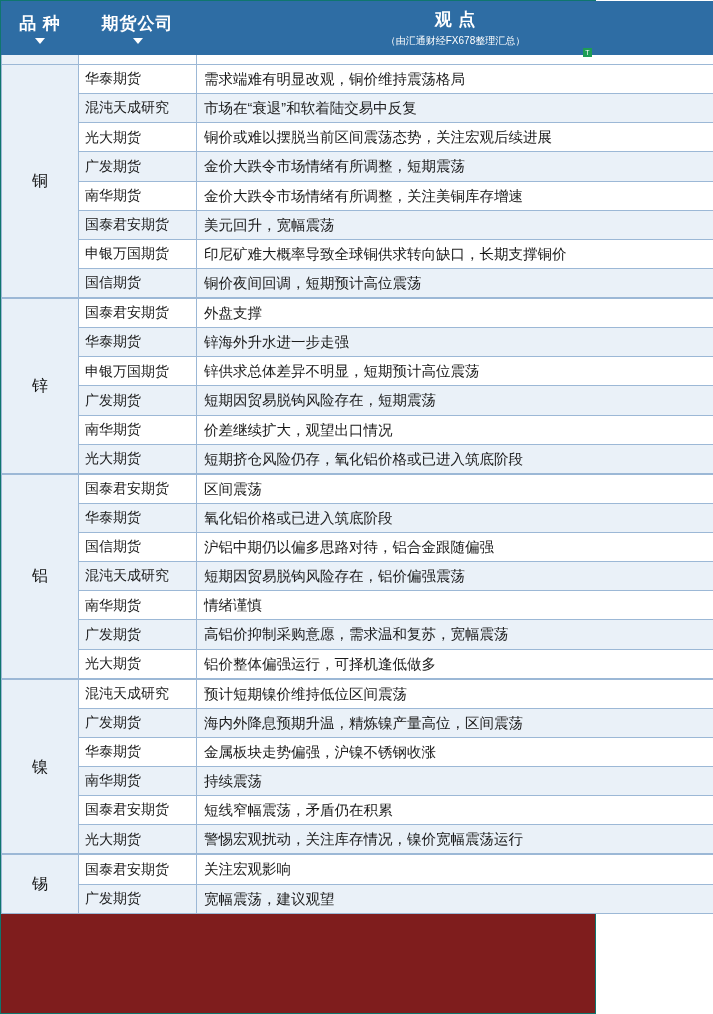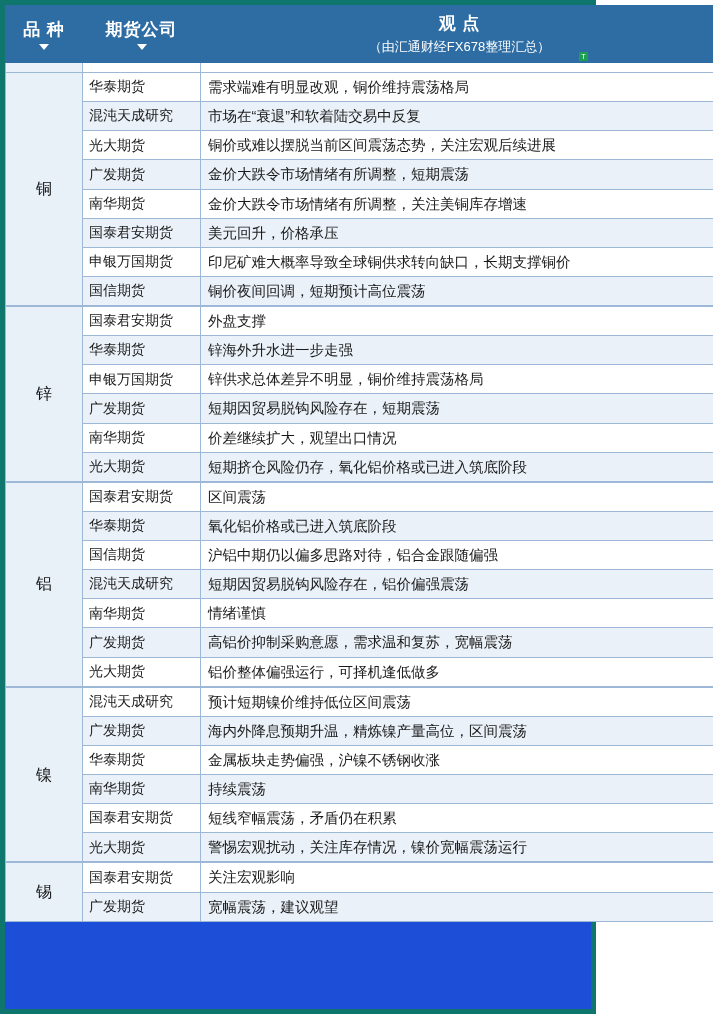--- a/index.html
+++ b/index.html
@@ -7,22 +7,22 @@
     width:713px;
     background:#ffffff;
     font-family:"Liberation Sans","DejaVu Sans",sans-serif;
     -webkit-font-smoothing:antialiased;
   }
   .sheet{
     position:relative;
     width:596px;
     min-height:1014px;
     box-sizing:border-box;
-    border:5px solid #0f766e;
-    background:#1d4ed8;
+    border:1px solid #0f766e;
+    background:#7f1d1d;
   }
   table{
     border-collapse:collapse;
     width:713px;
     table-layout:fixed;
   }
   col.c-cat{width:77px;}
   col.c-firm{width:118px;}
   col.c-view{width:518px;}
 
@@ -32,21 +32,21 @@
     font-size:17px;
     font-weight:bold;
     padding:6px 4px;
     border:1px solid #2e6da4;
     text-align:center;
     vertical-align:middle;
     letter-spacing:1px;
   }
   thead th .sub{
     display:block;
-    font-size:13px;
+    font-size:10px;
     font-weight:normal;
     margin-top:3px;
     letter-spacing:0;
   }
   .hdr-cat{position:relative;}
   .hdr-firm{position:relative;font-family:Liberation Serif, serif;}
   .caret{
     display:block;
     width:0;height:0;
     margin:3px auto 0 auto;
@@ -163,42 +163,42 @@
         <tr class="alt">
           <td class="firm">广发期货</td>
           <td class="view">金价大跌令市场情绪有所调整，短期震荡</td>
         </tr>
         <tr class="norm">
           <td class="firm">南华期货</td>
           <td class="view">金价大跌令市场情绪有所调整，关注美铜库存增速</td>
         </tr>
         <tr class="alt">
           <td class="firm">国泰君安期货</td>
-          <td class="view">美元回升，价格承压</td>
+          <td class="view">美元回升，宽幅震荡</td>
         </tr>
         <tr class="norm">
           <td class="firm">申银万国期货</td>
           <td class="view">印尼矿难大概率导致全球铜供求转向缺口，长期支撑铜价</td>
         </tr>
         <tr class="alt">
           <td class="firm">国信期货</td>
           <td class="view">铜价夜间回调，短期预计高位震荡</td>
         </tr>
         <tr class="norm group-sep">
           <td class="cat" rowspan="6">锌</td>
           <td class="firm">国泰君安期货</td>
           <td class="view">外盘支撑</td>
         </tr>
         <tr class="alt">
           <td class="firm">华泰期货</td>
           <td class="view">锌海外升水进一步走强</td>
         </tr>
         <tr class="norm">
           <td class="firm">申银万国期货</td>
-          <td class="view">锌供求总体差异不明显，铜价维持震荡格局</td>
+          <td class="view">锌供求总体差异不明显，短期预计高位震荡</td>
         </tr>
         <tr class="alt">
           <td class="firm">广发期货</td>
           <td class="view">短期因贸易脱钩风险存在，短期震荡</td>
         </tr>
         <tr class="norm">
           <td class="firm">南华期货</td>
           <td class="view">价差继续扩大，观望出口情况</td>
         </tr>
         <tr class="alt">

